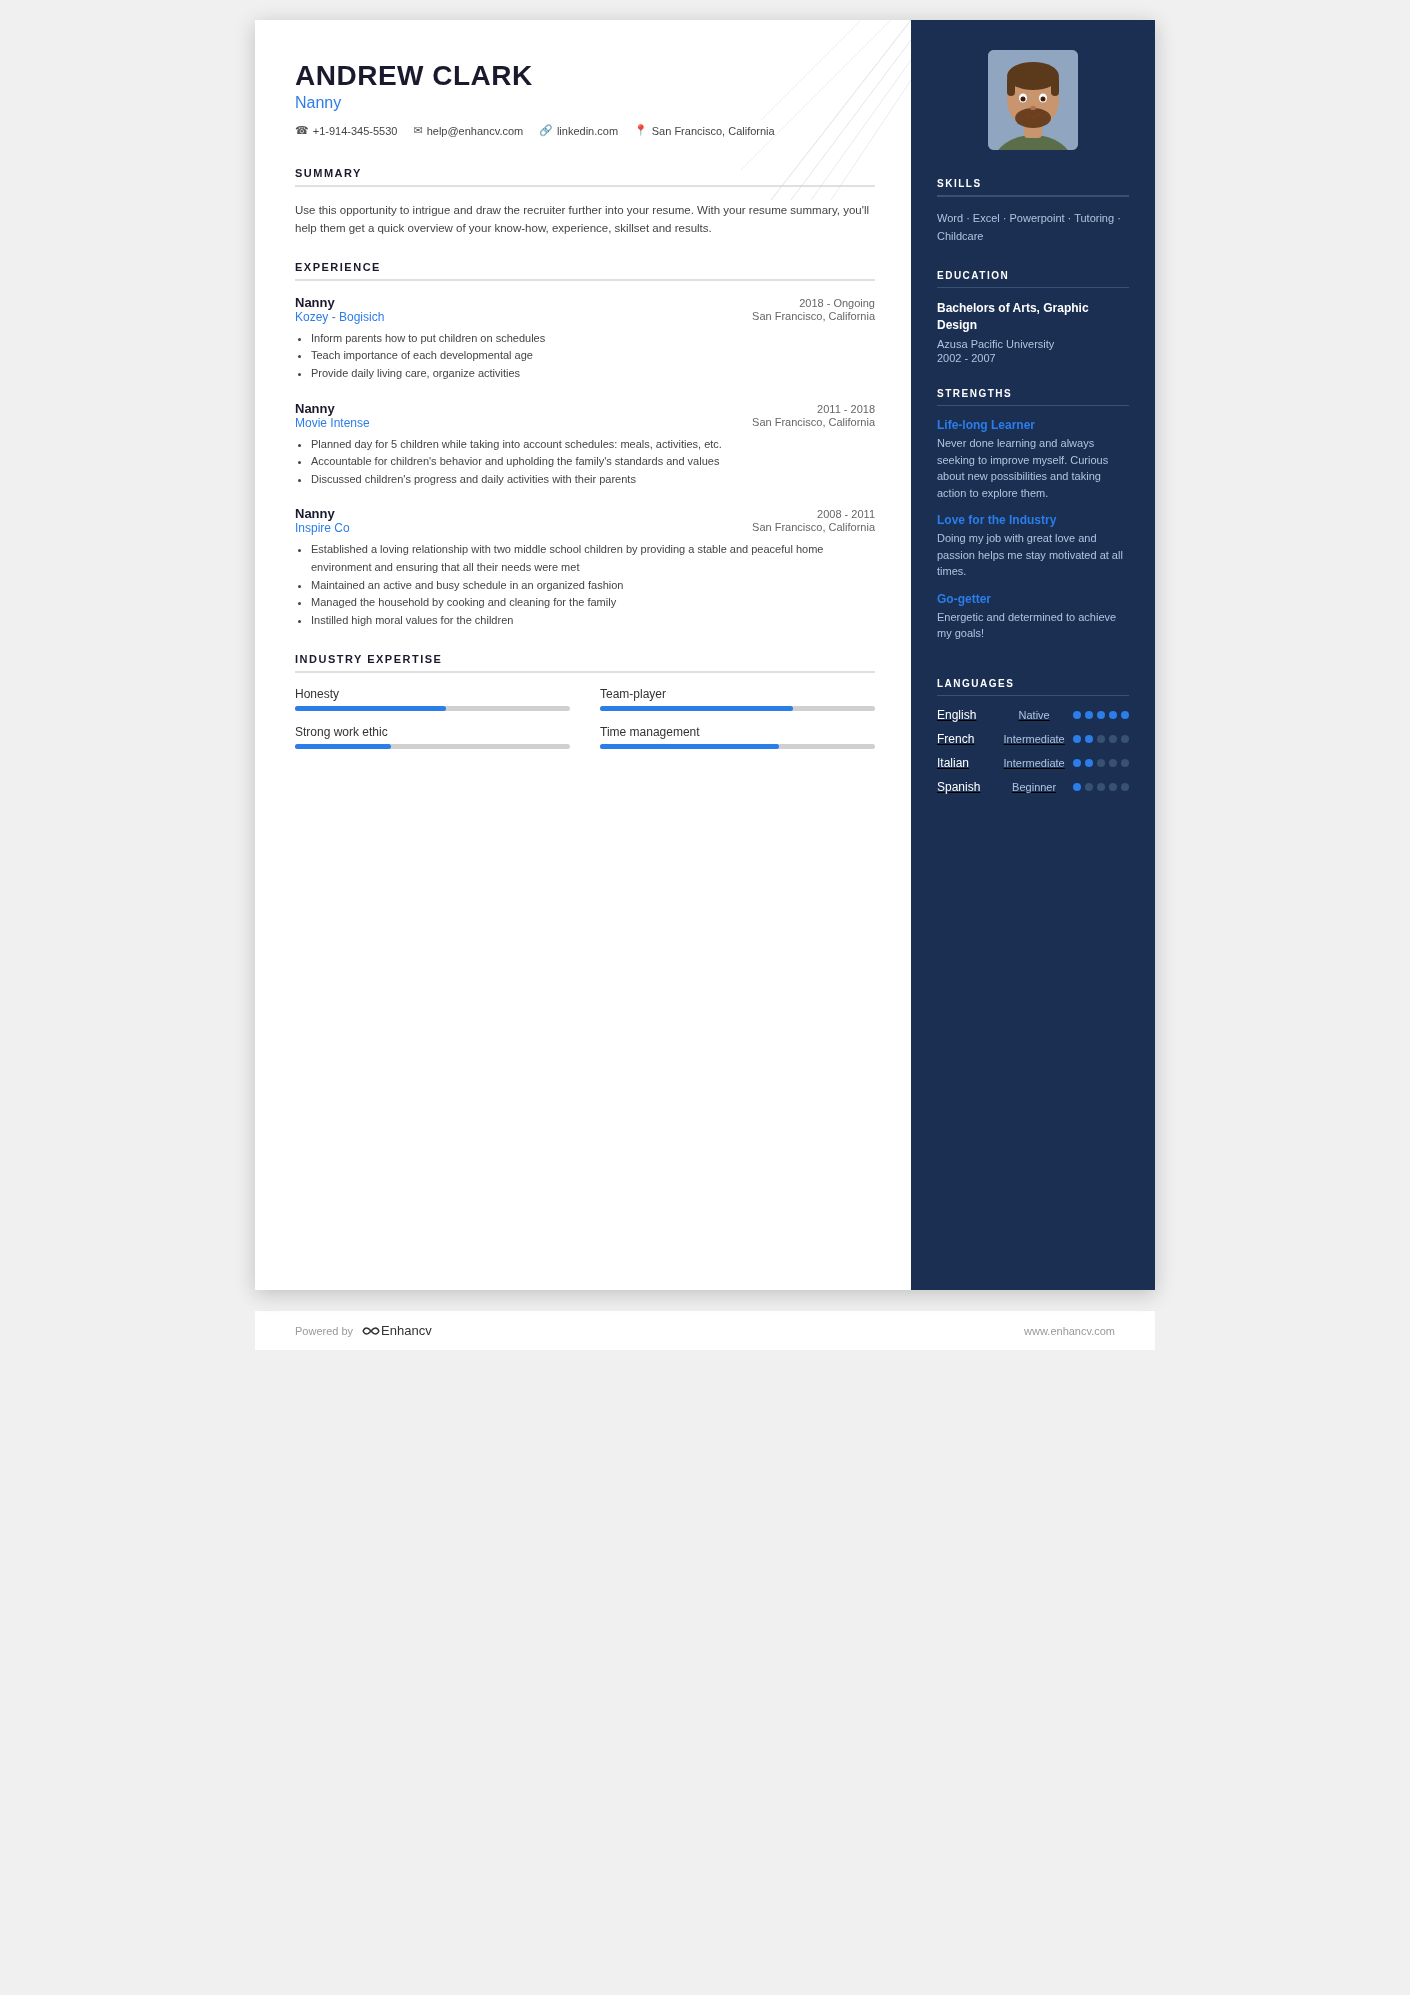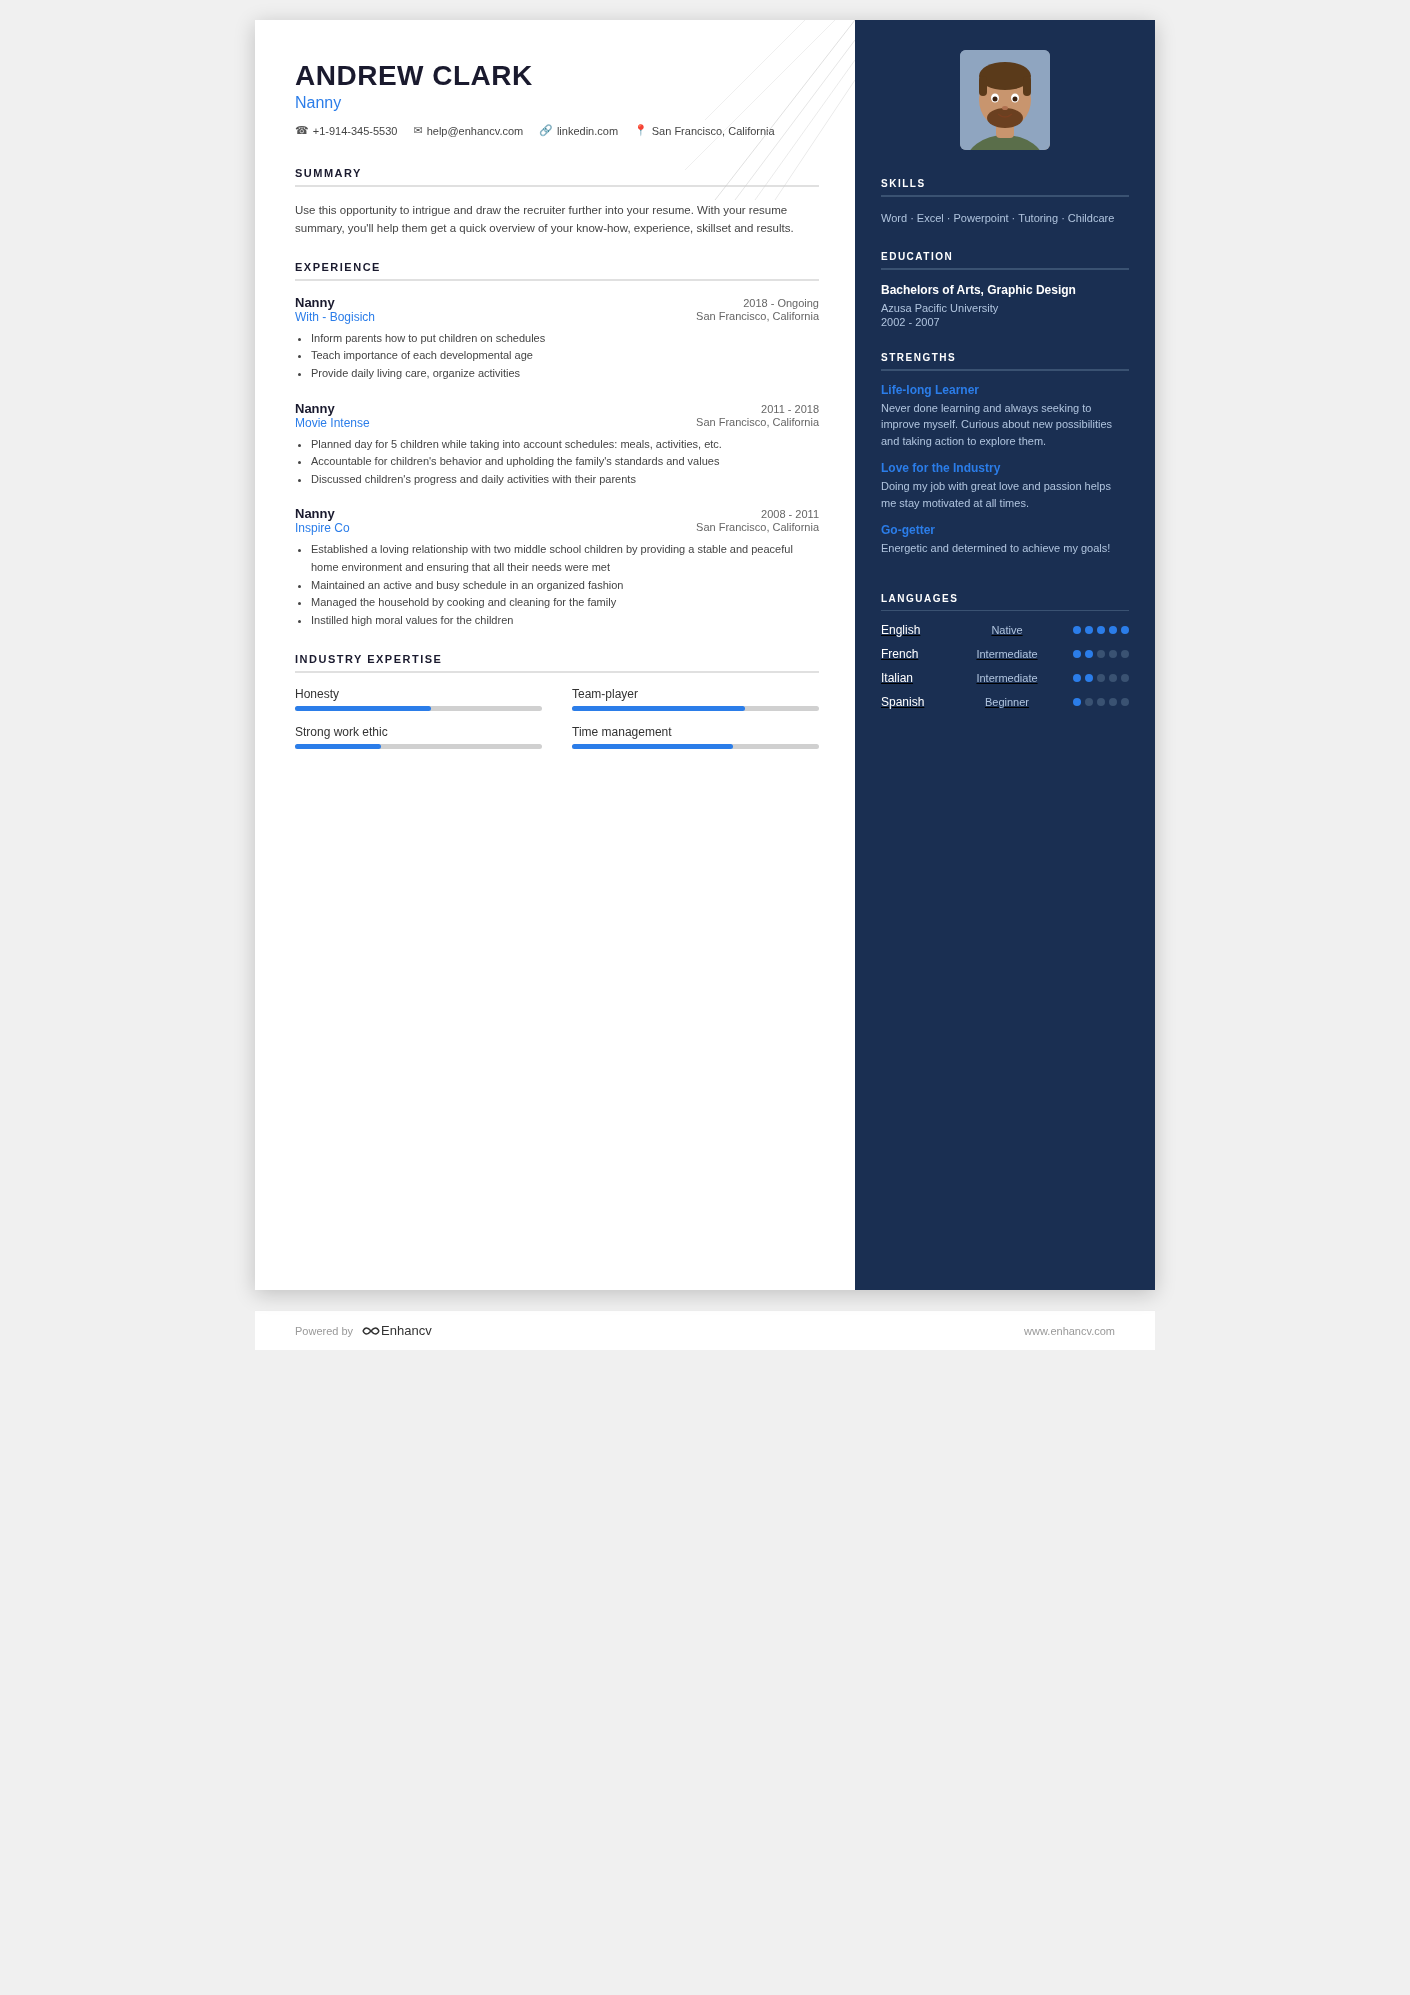--- a/index.html
+++ b/index.html
@@ -158,21 +158,21 @@
       border-radius: 3px;
       position: relative;
     }
     .skill-bar-fill {
       height: 5px;
       background: #2b7de9;
       border-radius: 3px;
     }
     
     .right-panel {
-      width: 300px;
+      width: 244px;
       background: #1a2f52;
       padding: 30px 26px;
       display: flex;
       flex-direction: column;
       gap: 24px;
     }
     
     .photo-block {
       display: flex;
       justify-content: center;
@@ -357,21 +357,21 @@
       <div class="section">
         <div class="section-title">EXPERIENCE</div>
         <div class="section-divider"></div>
 
         <div class="exp-entry">
           <div class="exp-header">
             <div class="exp-role">Nanny</div>
             <div class="exp-date">2018 - Ongoing</div>
           </div>
           <div class="exp-company-row">
-            <div class="exp-company">With - Bogisich</div>
+            <div class="exp-company">Kozey - Bogisich</div>
             <div class="exp-location">San Francisco, California</div>
           </div>
           <ul class="exp-bullets">
             <li>Inform parents how to put children on schedules</li>
             <li>Teach importance of each developmental age</li>
             <li>Provide daily living care, organize activities</li>
           </ul>
         </div>
 
         <div class="exp-entry">

